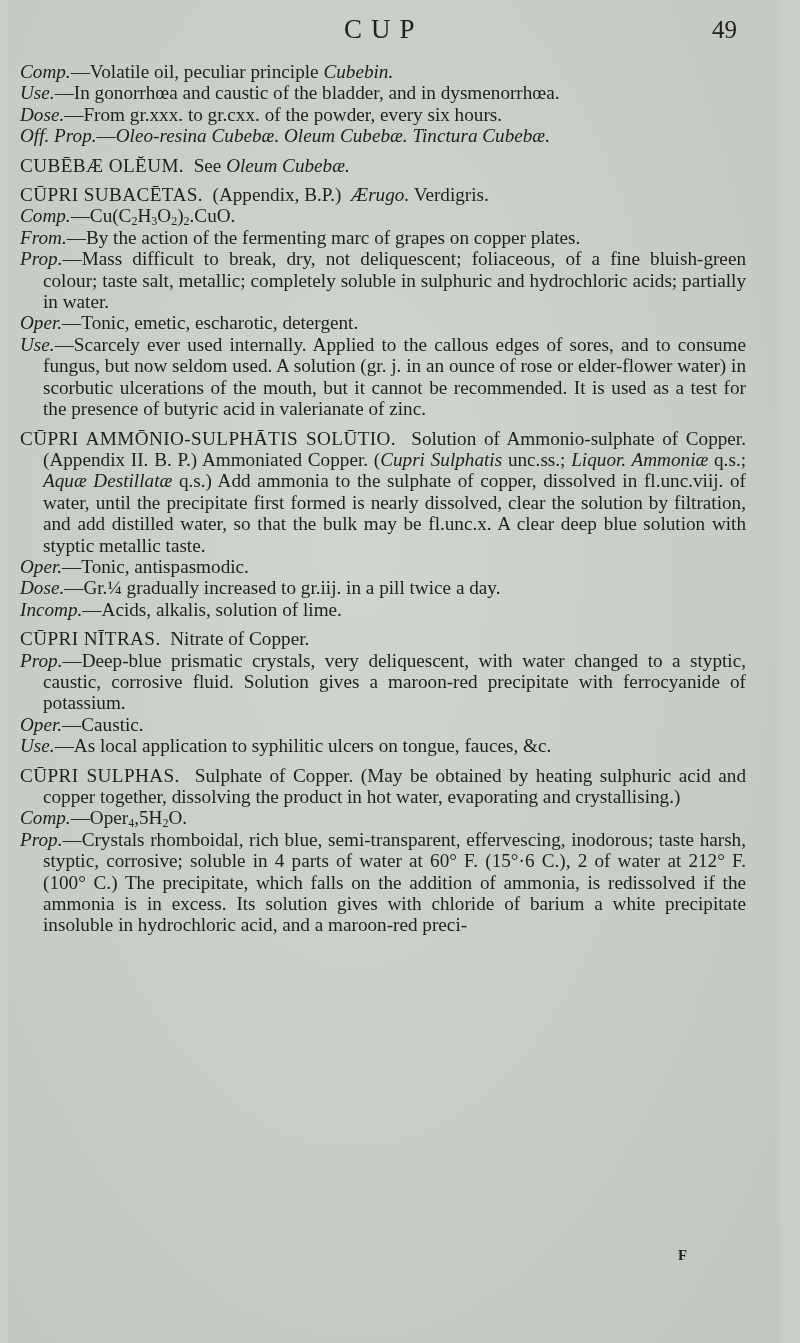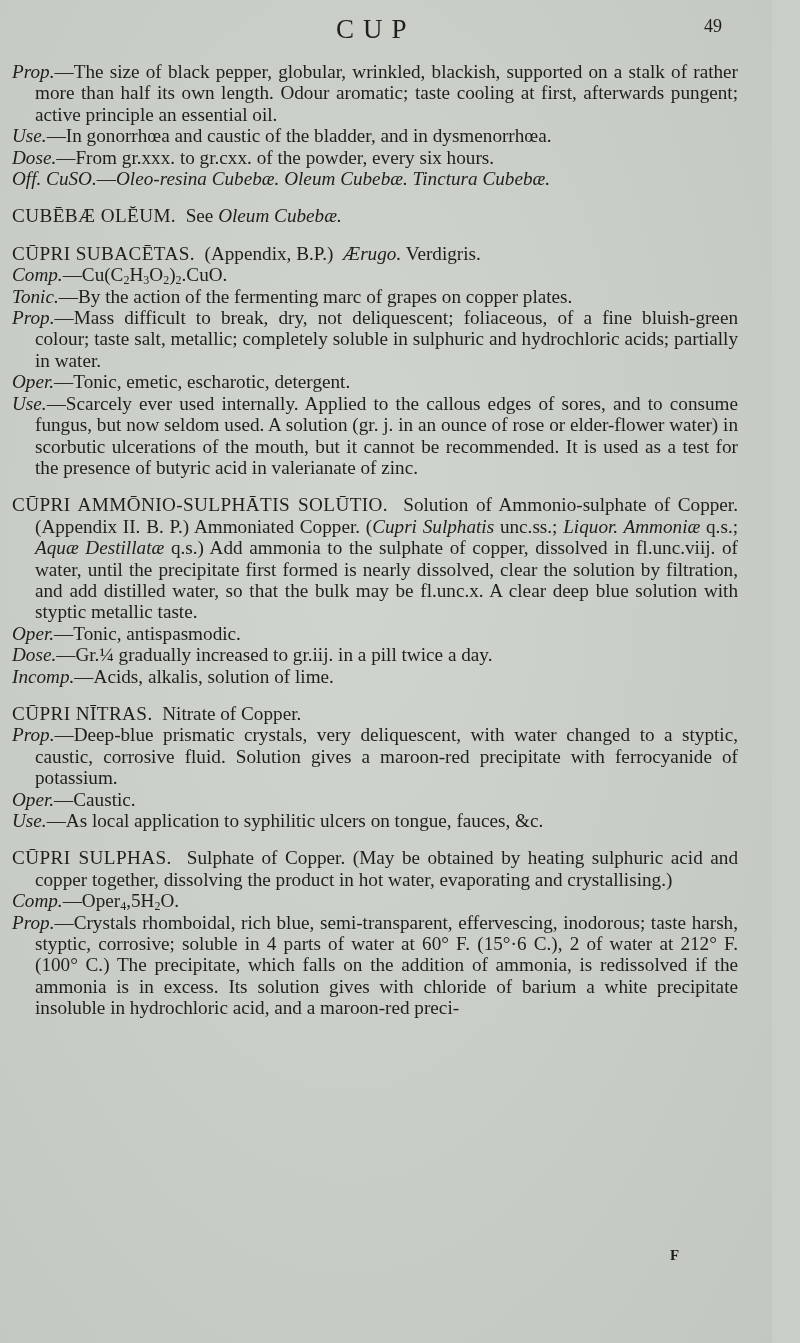--- a/index.html
+++ b/index.html
@@ -10,21 +10,21 @@
     width: 800px;
     height: 1343px;
     background: #c9cec6;
     overflow: hidden;
     position: relative;
     font-family: "Liberation Serif", "DejaVu Serif", serif;
     color: #1f1f1f;
   }
   .page {
     position: absolute;
-    left: 0; top: 0;
+    left: 8px; top: 0;
     width: 772px; height: 1343px;
     background: radial-gradient(ellipse at 45% 40%, #d0d5cd 0%, #c8cdc5 55%, #c2c7bf 100%);
   }
   .running-head {
     position: absolute;
     top: 8px;
     left: 0;
     width: 800px;
     height: 40px;
   }
@@ -32,38 +32,38 @@
     position: absolute;
     left: 336px;
     top: 6px;
     font-size: 27px;
     letter-spacing: 9px;
   }
   .page-number {
     position: absolute;
     left: 704px;
     top: 8px;
-    font-size: 18px;
+    font-size: 25px;
   }
   .body {
     position: absolute;
     left: 12px;
     top: 61px;
     width: 726px;
     font-size: 19.2px;
     line-height: 21.4px;
     text-align: justify;
   }
   .para {
     margin: 0;
     padding-left: 23px;
     text-indent: -23px;
   }
   .entry-gap {
-    margin-top: 16px;
+    margin-top: 8px;
   }
   .label {
     font-style: italic;
   }
   .heading {
     letter-spacing: 0.4px;
   }
   i { font-style: italic; }
   sub { font-size: 12px; vertical-align: -3px; line-height: 0; }
   .signature {
@@ -80,34 +80,34 @@
 <div class="page">
 
   <div class="running-head">
     <span class="running-title">CUP</span>
     <span class="page-number">49</span>
   </div>
 
   <div class="body">
 
     <div>
-      <p class="para"><span class="label">Prop.</span><span>—The size of black pepper, globular, wrinkled, blackish, supported on a stalk of rather more than half its own length. Odour aromatic; taste cooling at first, afterwards pungent; active principle an essential oil.</span></p>
+      <p class="para"><span class="label">Comp.</span><span>—Volatile oil, peculiar principle </span><i>Cubebin.</i></p>
       <p class="para"><span class="label">Use.</span><span>—In gonorrhœa and caustic of the bladder, and in dysmenorrhœa.</span></p>
       <p class="para"><span class="label">Dose.</span><span>—From gr.xxx. to gr.cxx. of the powder, every six hours.</span></p>
-      <p class="para"><span class="label">Off. CuSO.</span><span>—</span><i>Oleo-resina Cubebæ.  Oleum Cubebæ.  Tinctura Cubebæ.</i></p>
+      <p class="para"><span class="label">Off. Prop.</span><span>—</span><i>Oleo-resina Cubebæ.  Oleum Cubebæ.  Tinctura Cubebæ.</i></p>
     </div>
 
     <div class="entry-gap">
       <p class="para"><span class="heading">CUBĒBÆ OLĔUM.</span>&nbsp; <span>See </span><i>Oleum Cubebæ.</i></p>
     </div>
 
     <div class="entry-gap">
       <p class="para"><span class="heading">CŪPRI SUBACĒTAS.</span>&nbsp; <span>(Appendix, B.P.) </span>&nbsp;<i>Ærugo.</i><span> Verdigris.</span></p>
       <p class="para"><span class="label">Comp.</span><span><span>—Cu(C</span><sub>2</sub><span>H</span><sub>3</sub><span>O</span><sub>2</sub><span>)</span><sub>2</sub><span>.CuO.</span></span></p>
-      <p class="para"><span class="label">Tonic.</span><span>—By the action of the fermenting marc of grapes on copper plates.</span></p>
+      <p class="para"><span class="label">From.</span><span>—By the action of the fermenting marc of grapes on copper plates.</span></p>
       <p class="para"><span class="label">Prop.</span><span>—Mass difficult to break, dry, not deliquescent; foliaceous, of a fine bluish-green colour; taste salt, metallic; completely soluble in sulphuric and hydrochloric acids; partially in water.</span></p>
       <p class="para"><span class="label">Oper.</span><span>—Tonic, emetic, escharotic, detergent.</span></p>
       <p class="para"><span class="label">Use.</span><span>—Scarcely ever used internally. Applied to the callous edges of sores, and to consume fungus, but now seldom used. A solution (gr. j. in an ounce of rose or elder-flower water) in scorbutic ulcerations of the mouth, but it cannot be recommended. It is used as a test for the presence of butyric acid in valerianate of zinc.</span></p>
     </div>
 
     <div class="entry-gap">
       <p class="para"><span class="heading">CŪPRI AMMŌNIO-SULPHĀTIS SOLŪTIO.</span>&nbsp; <span>Solution of Ammonio-sulphate of Copper. (Appendix II. B. P.) Ammoniated Copper. (</span><i>Cupri Sulphatis</i><span> unc.ss.; </span><i>Liquor. Ammoniæ</i><span> q.s.; </span><i>Aquæ Destillatæ</i><span> q.s.)</span><span> Add ammonia to the sulphate of copper, dissolved in fl.unc.viij. of water, until the precipitate first formed is nearly dissolved, clear the solution by filtration, and add distilled water, so that the bulk may be fl.unc.x. A clear deep blue solution with styptic metallic taste.</span></p>
       <p class="para"><span class="label">Oper.</span><span>—Tonic, antispasmodic.</span></p>
       <p class="para"><span class="label">Dose.</span><span>—Gr.¼ gradually increased to gr.iij. in a pill twice a day.</span></p>
       <p class="para"><span class="label">Incomp.</span><span>—Acids, alkalis, solution of lime.</span></p>

